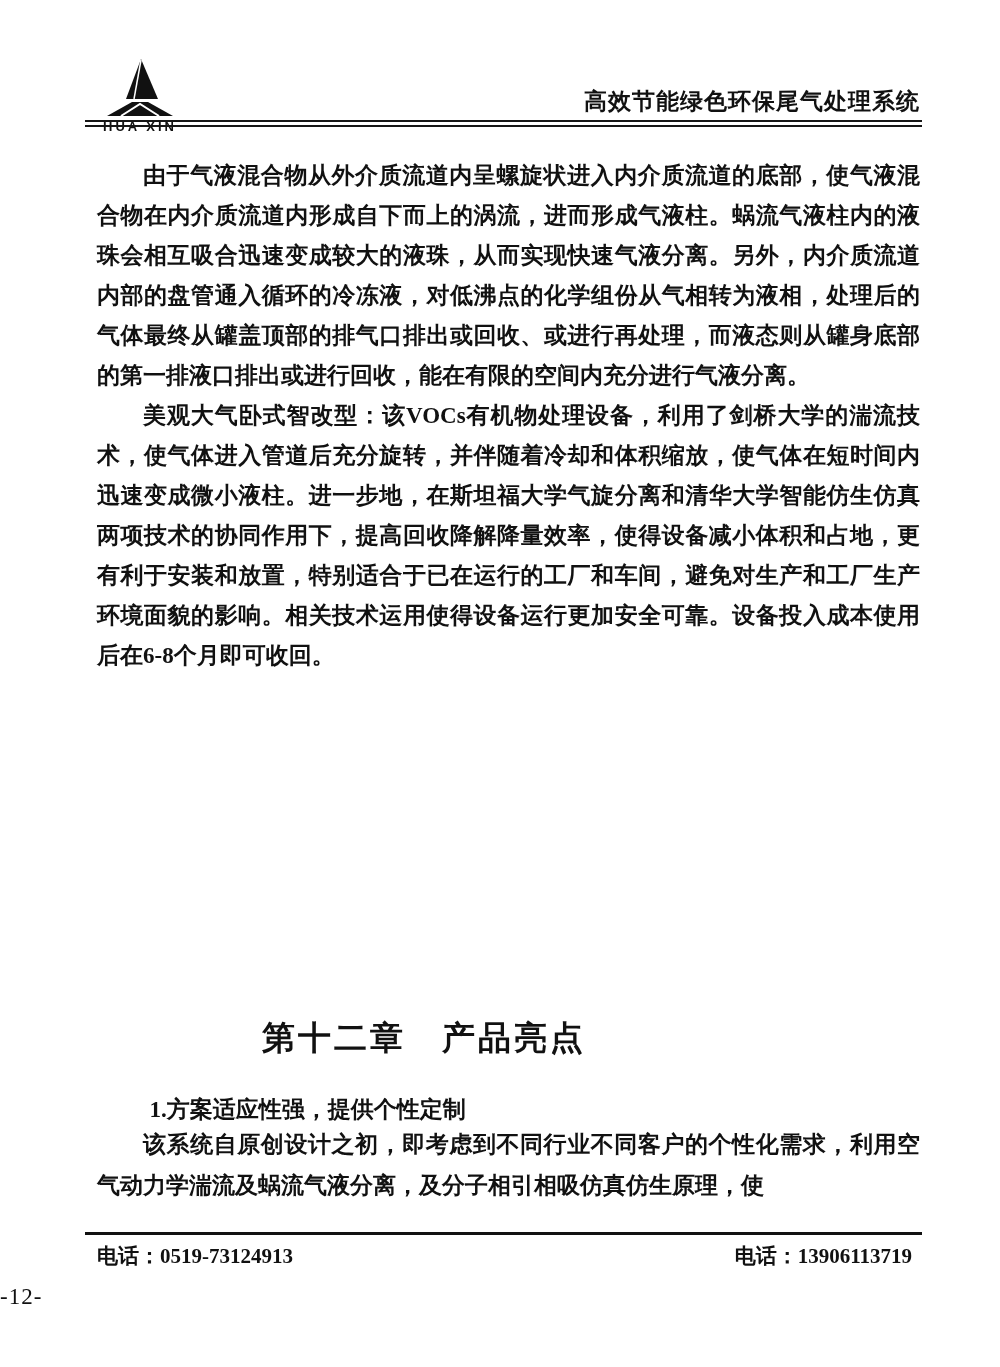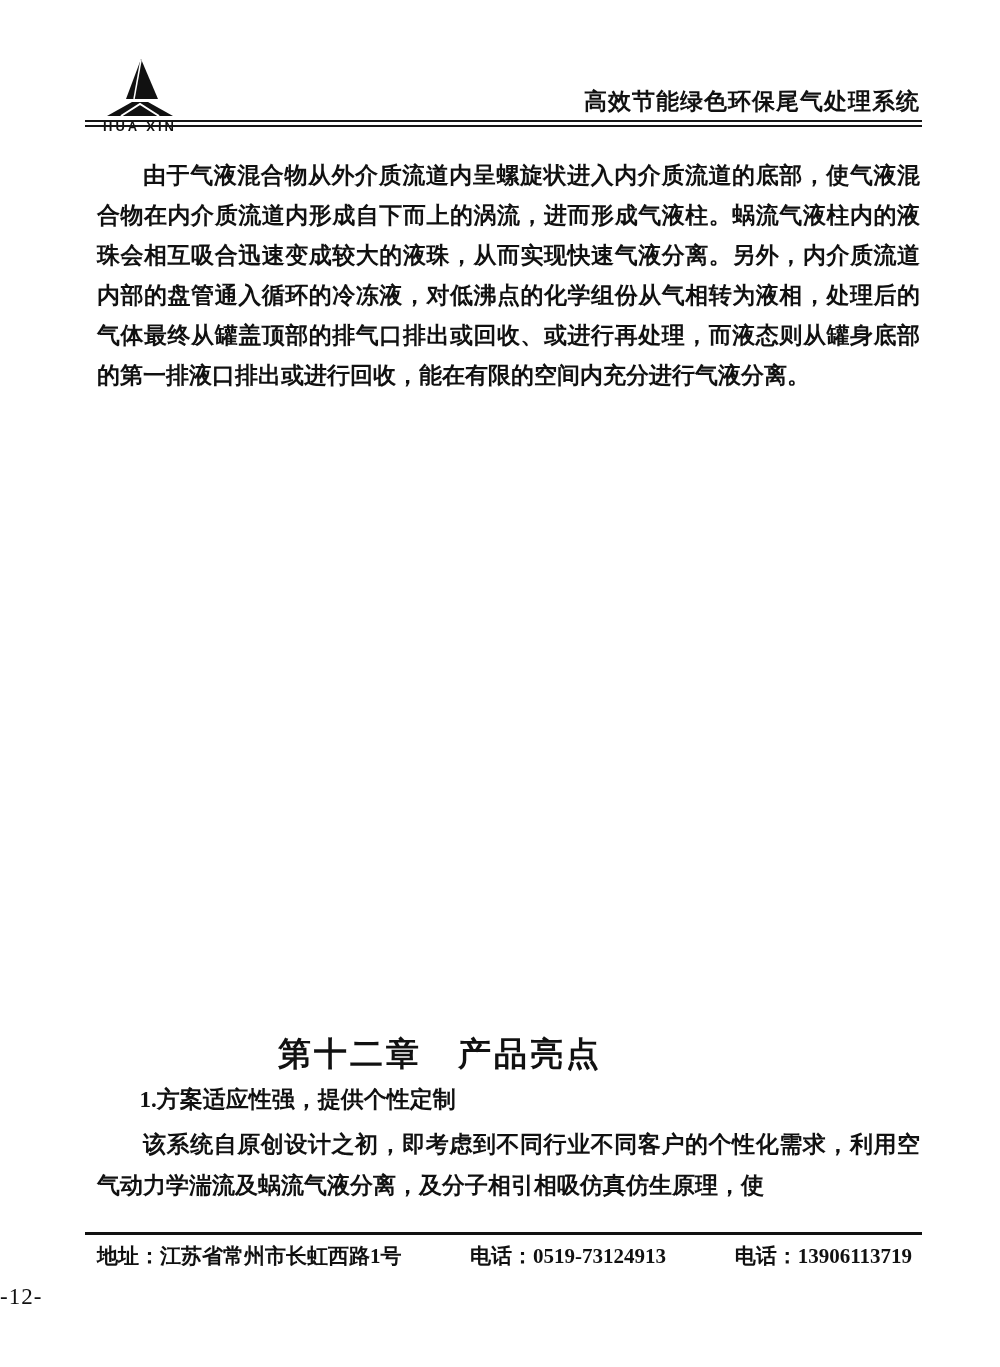--- a/index.html
+++ b/index.html
@@ -30,27 +30,27 @@
   .body-text{
     position:absolute;left:97px;top:156px;width:823px;
     font-size:23px;line-height:40px;
     font-weight:600;
     text-align:justify;
   }
   .body-text p{margin:0;text-indent:2em;}
   
   .chapter-title{
     position:absolute;left:0;top:1016px;width:848px;
-    margin:16px;text-align:center;
+    margin:0;text-align:center;
     font-size:33px;font-weight:bold;letter-spacing:3px;
   }
   
   .section-item{
     position:absolute;left:97px;top:1084px;width:823px;
-    margin:0;font-size:23px;font-weight:600;text-indent:1.85em;
+    margin:10px;font-size:23px;font-weight:600;text-indent:1.85em;
   }
   .section-para{
     position:absolute;left:97px;top:1124px;width:823px;
     margin:0;font-size:23px;line-height:41px;font-weight:600;
     text-align:justify;text-indent:2em;
   }
   
   .footer-rule{
     position:absolute;left:85px;right:78px;top:1232px;
     border-top:3px solid #111111;
@@ -77,28 +77,28 @@
       <polygon points="7,58 32,44 48,44 73,58" fill="#111111"></polygon>
       <polyline points="21,58 40,46 59,58" fill="none" stroke="#ffffff" stroke-width="2"></polyline>
       <text x="40" y="73" text-anchor="middle" font-family="Liberation Sans, DejaVu Sans, sans-serif" font-size="13" font-weight="bold" letter-spacing="3" fill="#111111">HUA XIN</text>
     </svg>
   </div>
   <div class="header-title">高效节能绿色环保尾气处理系统</div>
   <div class="header-rule"></div>
 
   <main class="body-text">
     <p>由于气液混合物从外介质流道内呈螺旋状进入内介质流道的底部，使气液混合物在内介质流道内形成自下而上的涡流，进而形成气液柱。蜗流气液柱内的液珠会相互吸合迅速变成较大的液珠，从而实现快速气液分离。另外，内介质流道内部的盘管通入循环的冷冻液，对低沸点的化学组份从气相转为液相，处理后的气体最终从罐盖顶部的排气口排出或回收、或进行再处理，而液态则从罐身底部的第一排液口排出或进行回收，能在有限的空间内充分进行气液分离。</p>
+    <p>美观大气卧式智改型：该VOCs有机物处理设备，利用了剑桥大学的湍流技术，使气体进入管道后充分旋转，并伴随着冷却和体积缩放，使气体在短时间内迅速变成微小液柱。进一步地，在斯坦福大学气旋分离和清华大学智能仿生仿真两项技术的协同作用下，提高回收降解降量效率，使得设备减小体积和占地，更有利于安装和放置，特别适合于已在运行的工厂和车间，避免对生产和工厂生产环境面貌的影响。相关技术运用使得设备运行更加安全可靠。设备投入成本使用后在6-8个月即可收回。</p>
   </main>
 
   <h1 class="chapter-title">第十二章　产品亮点</h1>
 
   <p class="section-item">1.方案适应性强，提供个性定制</p>
   <p class="section-para">该系统自原创设计之初，即考虑到不同行业不同客户的个性化需求，利用空气动力学湍流及蜗流气液分离，及分子相引相吸仿真仿生原理，使</p>
 
   <div class="footer-rule"></div>
   <div class="footer-row">
-    <span>地址：江苏省常州市长虹西路1号</span>
     <span>电话：0519-73124913</span>
     <span>电话：13906113719</span>
   </div>
   <div class="page-number">-12-</div>
 
 </div>
 
 </body></html>

